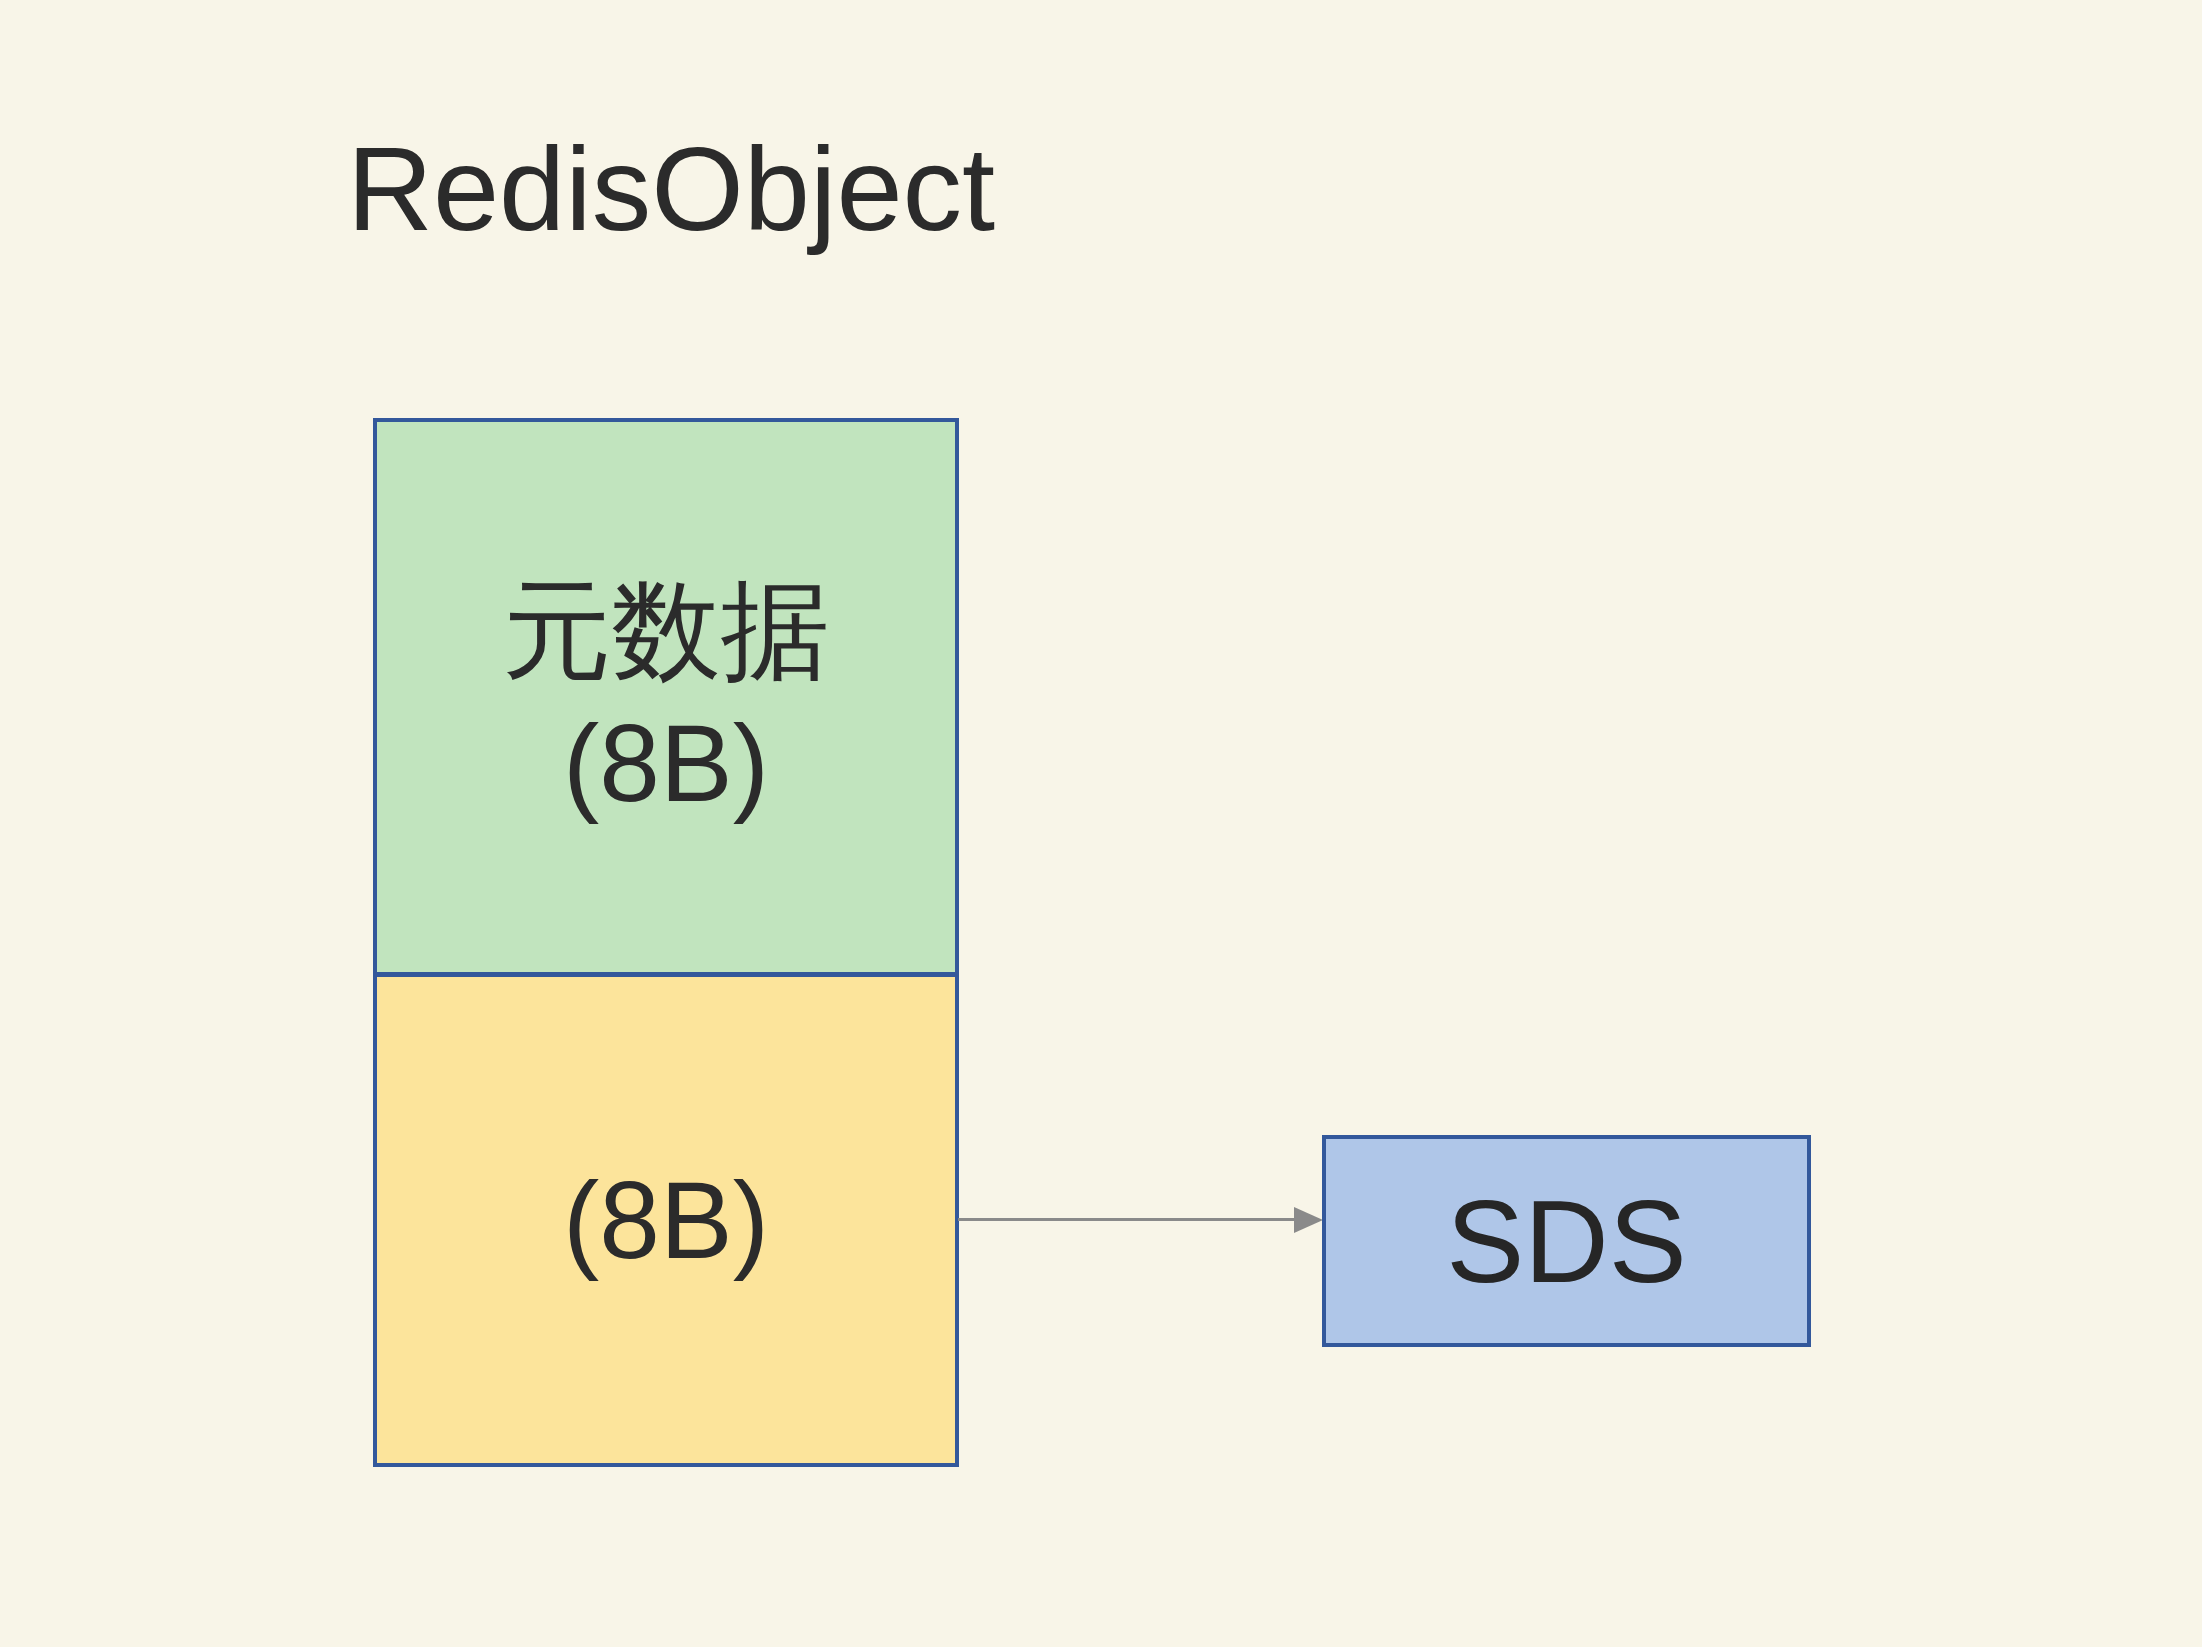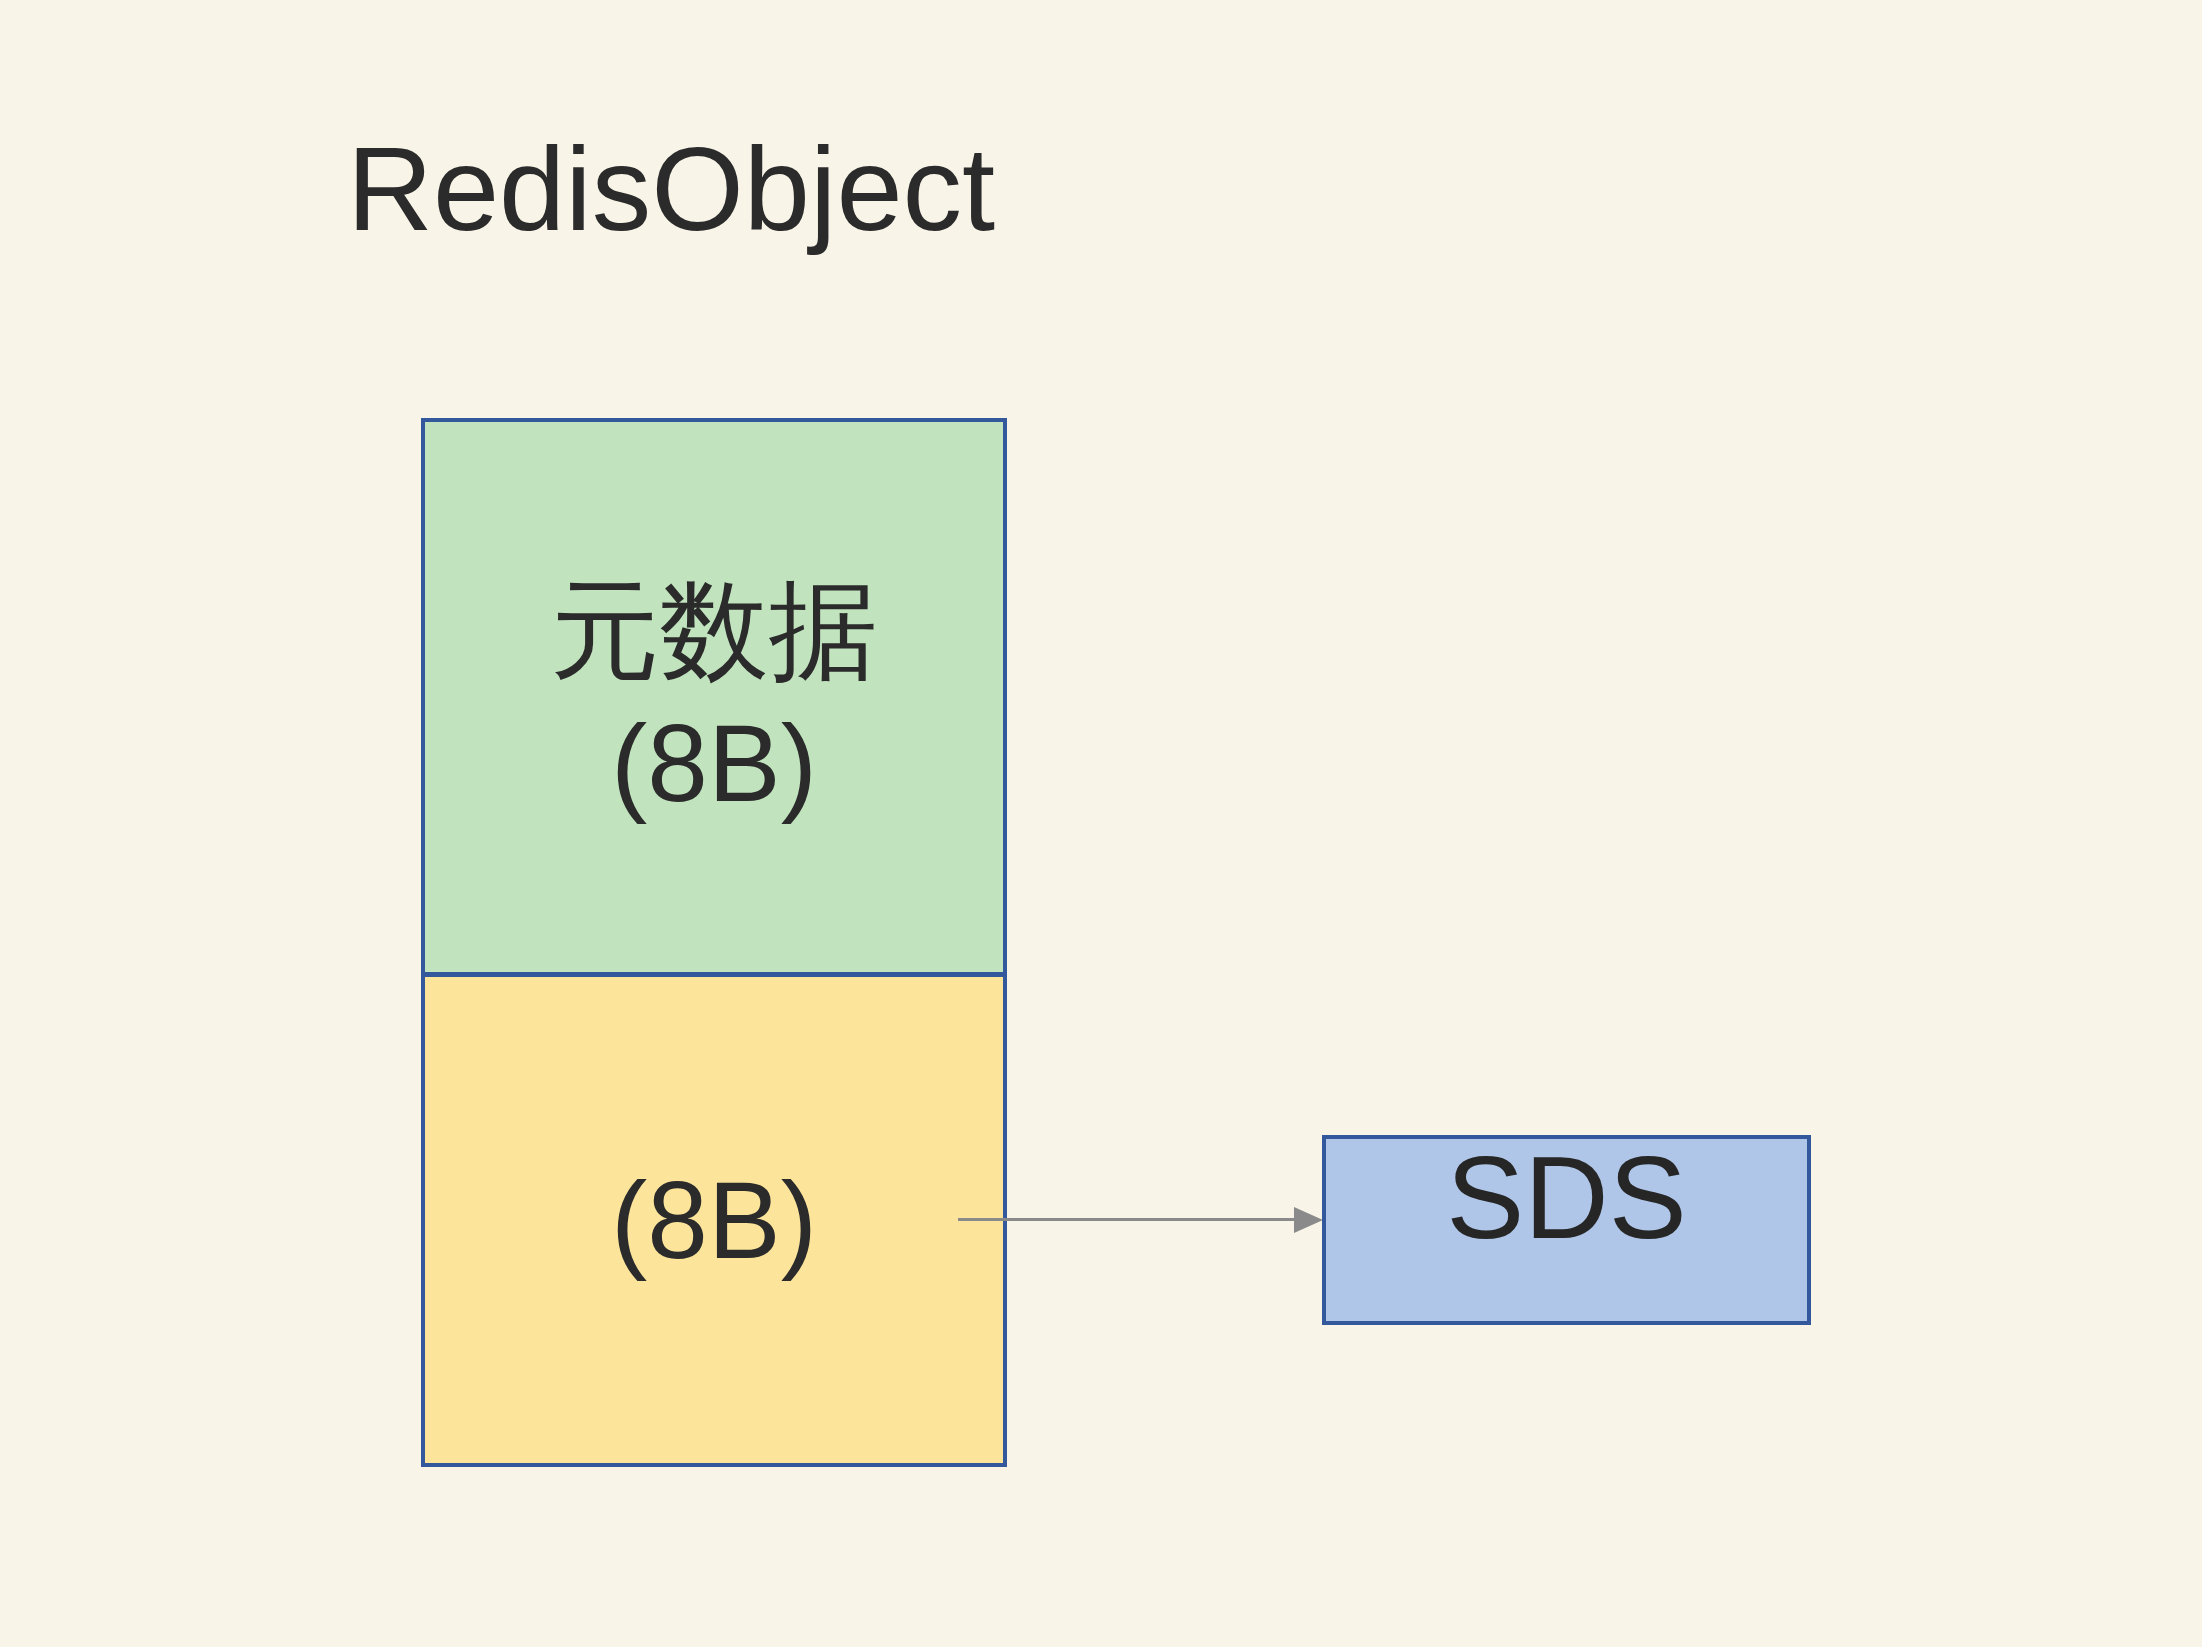--- a/index.html
+++ b/index.html
@@ -30,21 +30,20 @@
   .struct {
     position: absolute;
     left: 373px;
     top: 418px;
     width: 586px;
     height: 1049px;
     box-sizing: border-box;
     border: 4px solid var(--stroke, #33589B);
     display: flex;
     flex-direction: column;
-    margin-left: 48px;
   }
   .cell {
     display: flex;
     flex-direction: column;
     align-items: center;
     justify-content: center;
     text-align: center;
     font-size: 109px;
     line-height: 1.22;
     color: var(--text, #2B2B2B);
@@ -75,25 +74,26 @@
     height: 0;
     border-left: 29px solid var(--arrow, #8A8A8A);
     border-top: 13px solid transparent;
     border-bottom: 13px solid transparent;
   }
   .sds-box {
     position: absolute;
     left: 1322px;
     top: 1135px;
     width: 489px;
-    height: 190px;
+    height: 212px;
     box-sizing: border-box;
     background: var(--blue-fill, #AFC6E8);
     border: 4px solid var(--stroke, #33589B);
     display: flex;
+    align-items: center;
     justify-content: center;
     font-size: 117px;
     line-height: 1;
     color: #262626;
   }
 </style>
 </head>
 <body>
 
 <div class="canvas">

